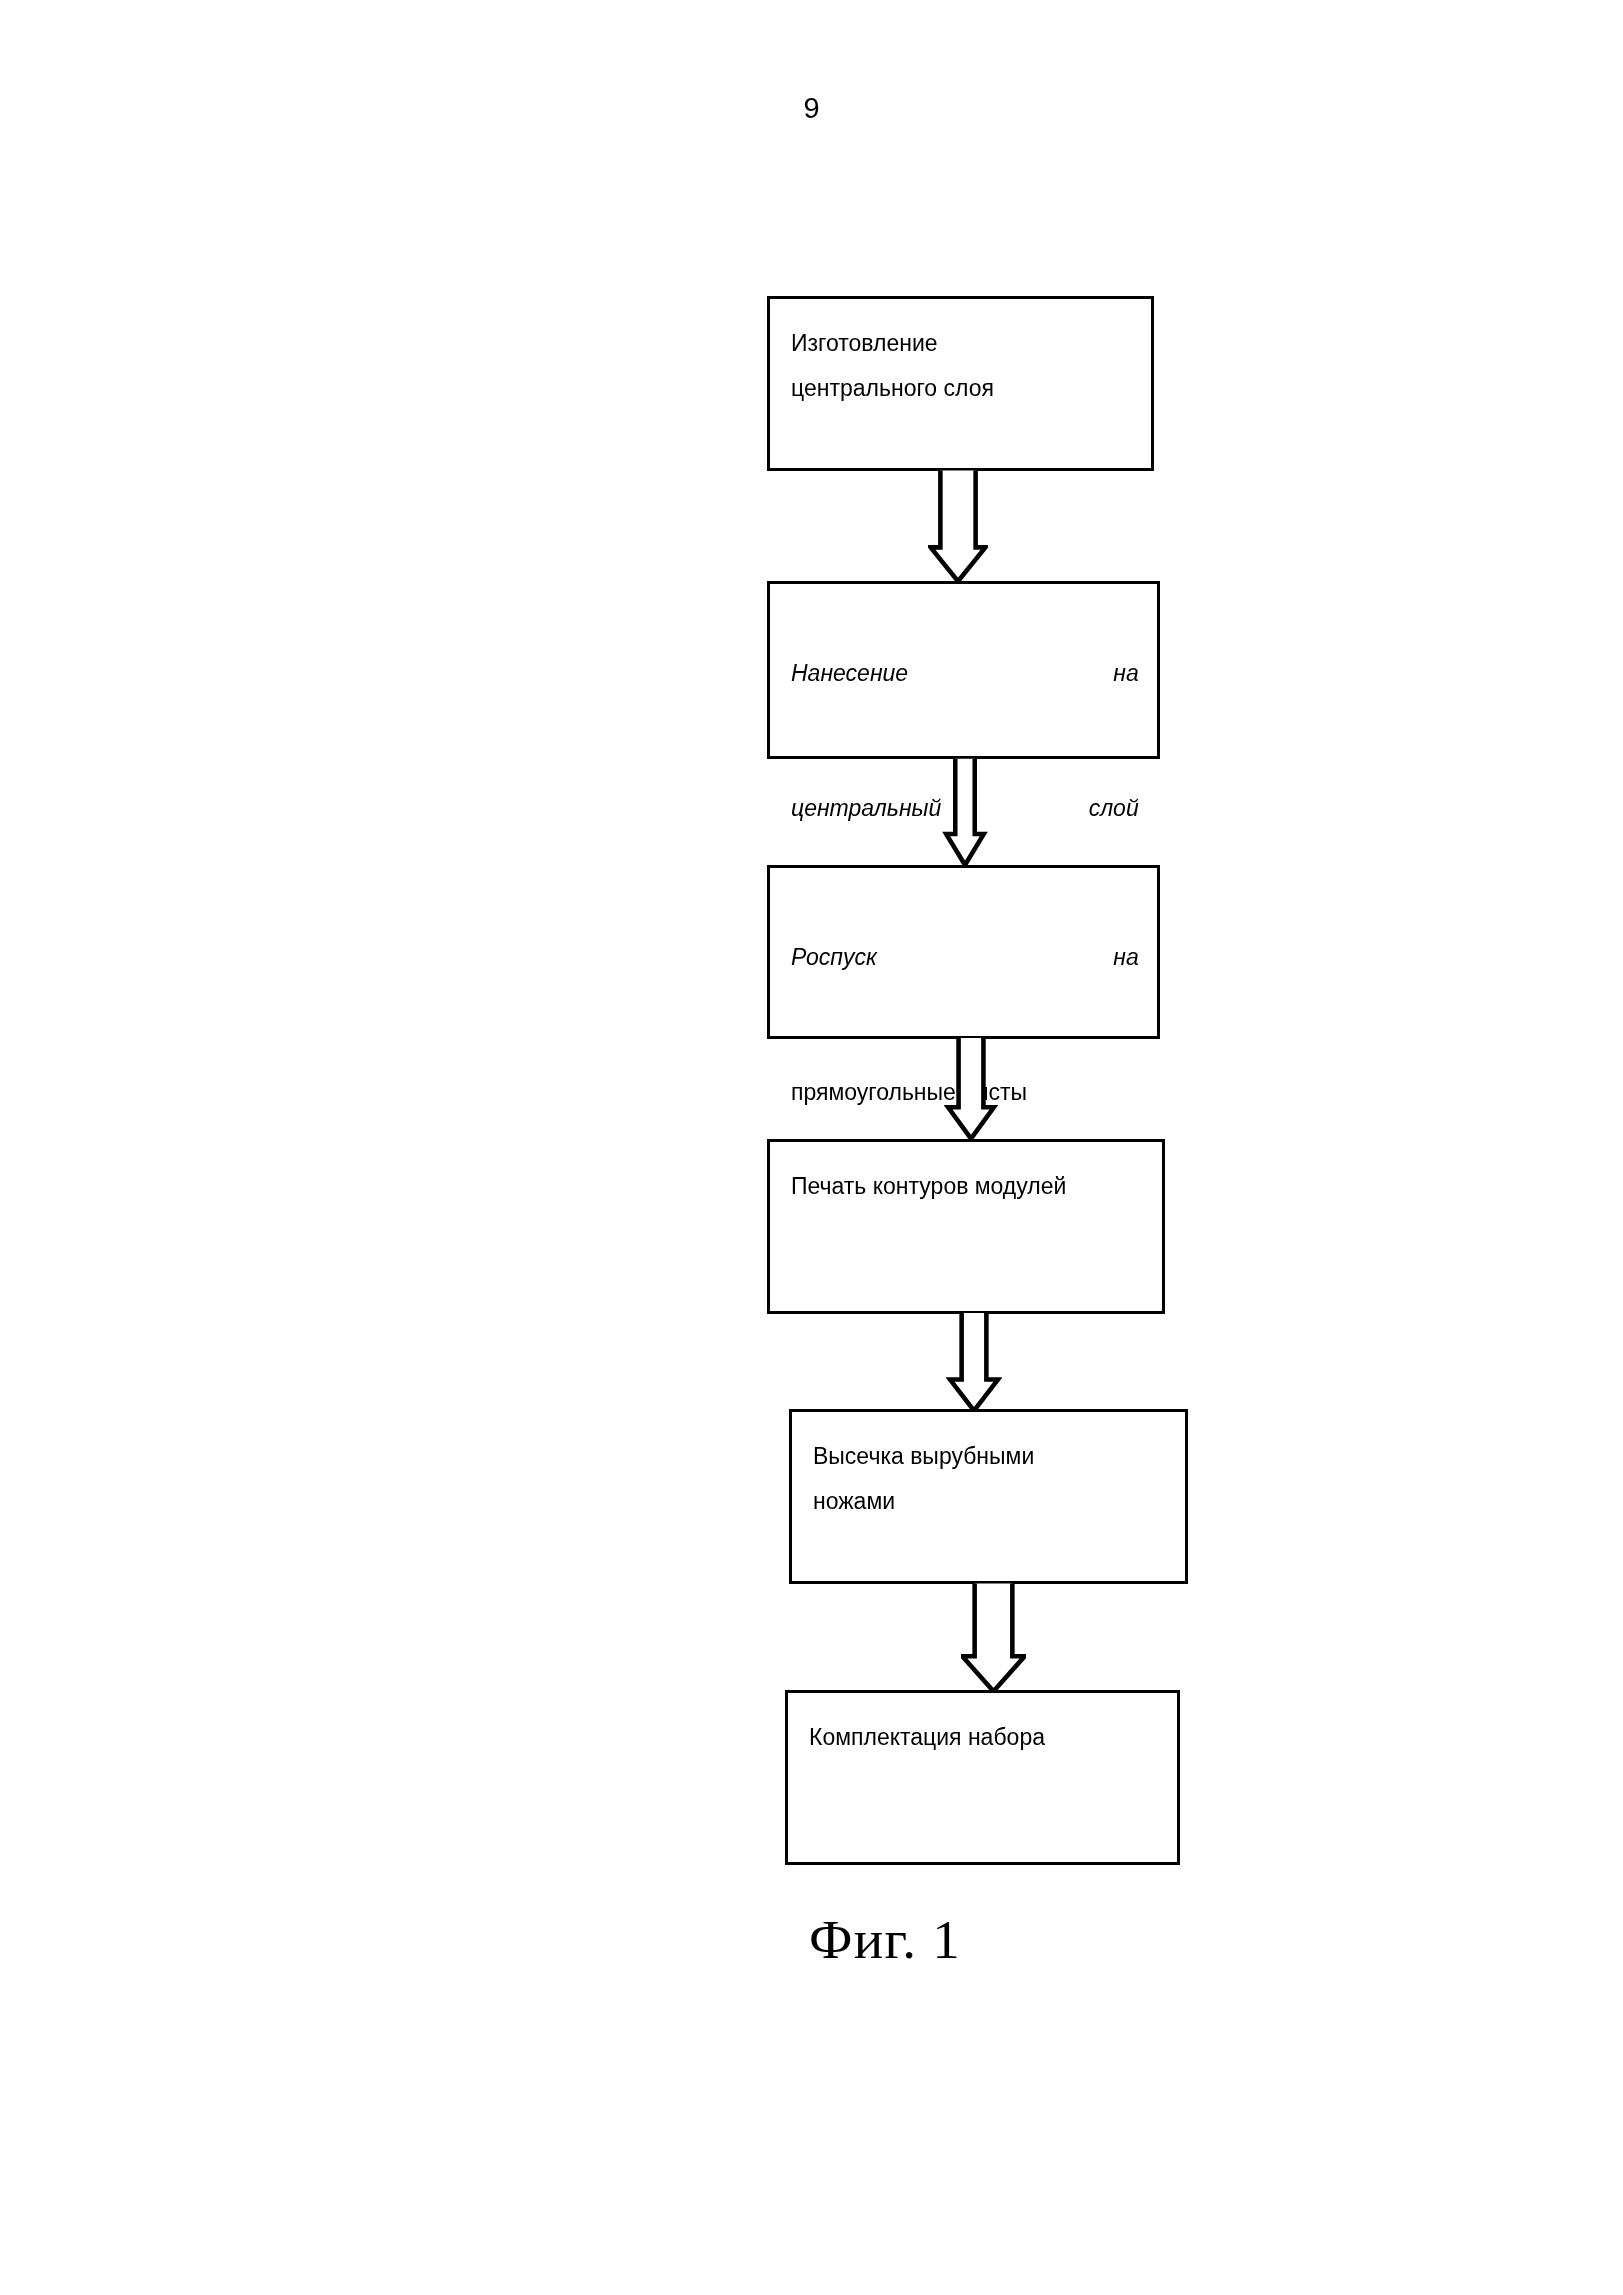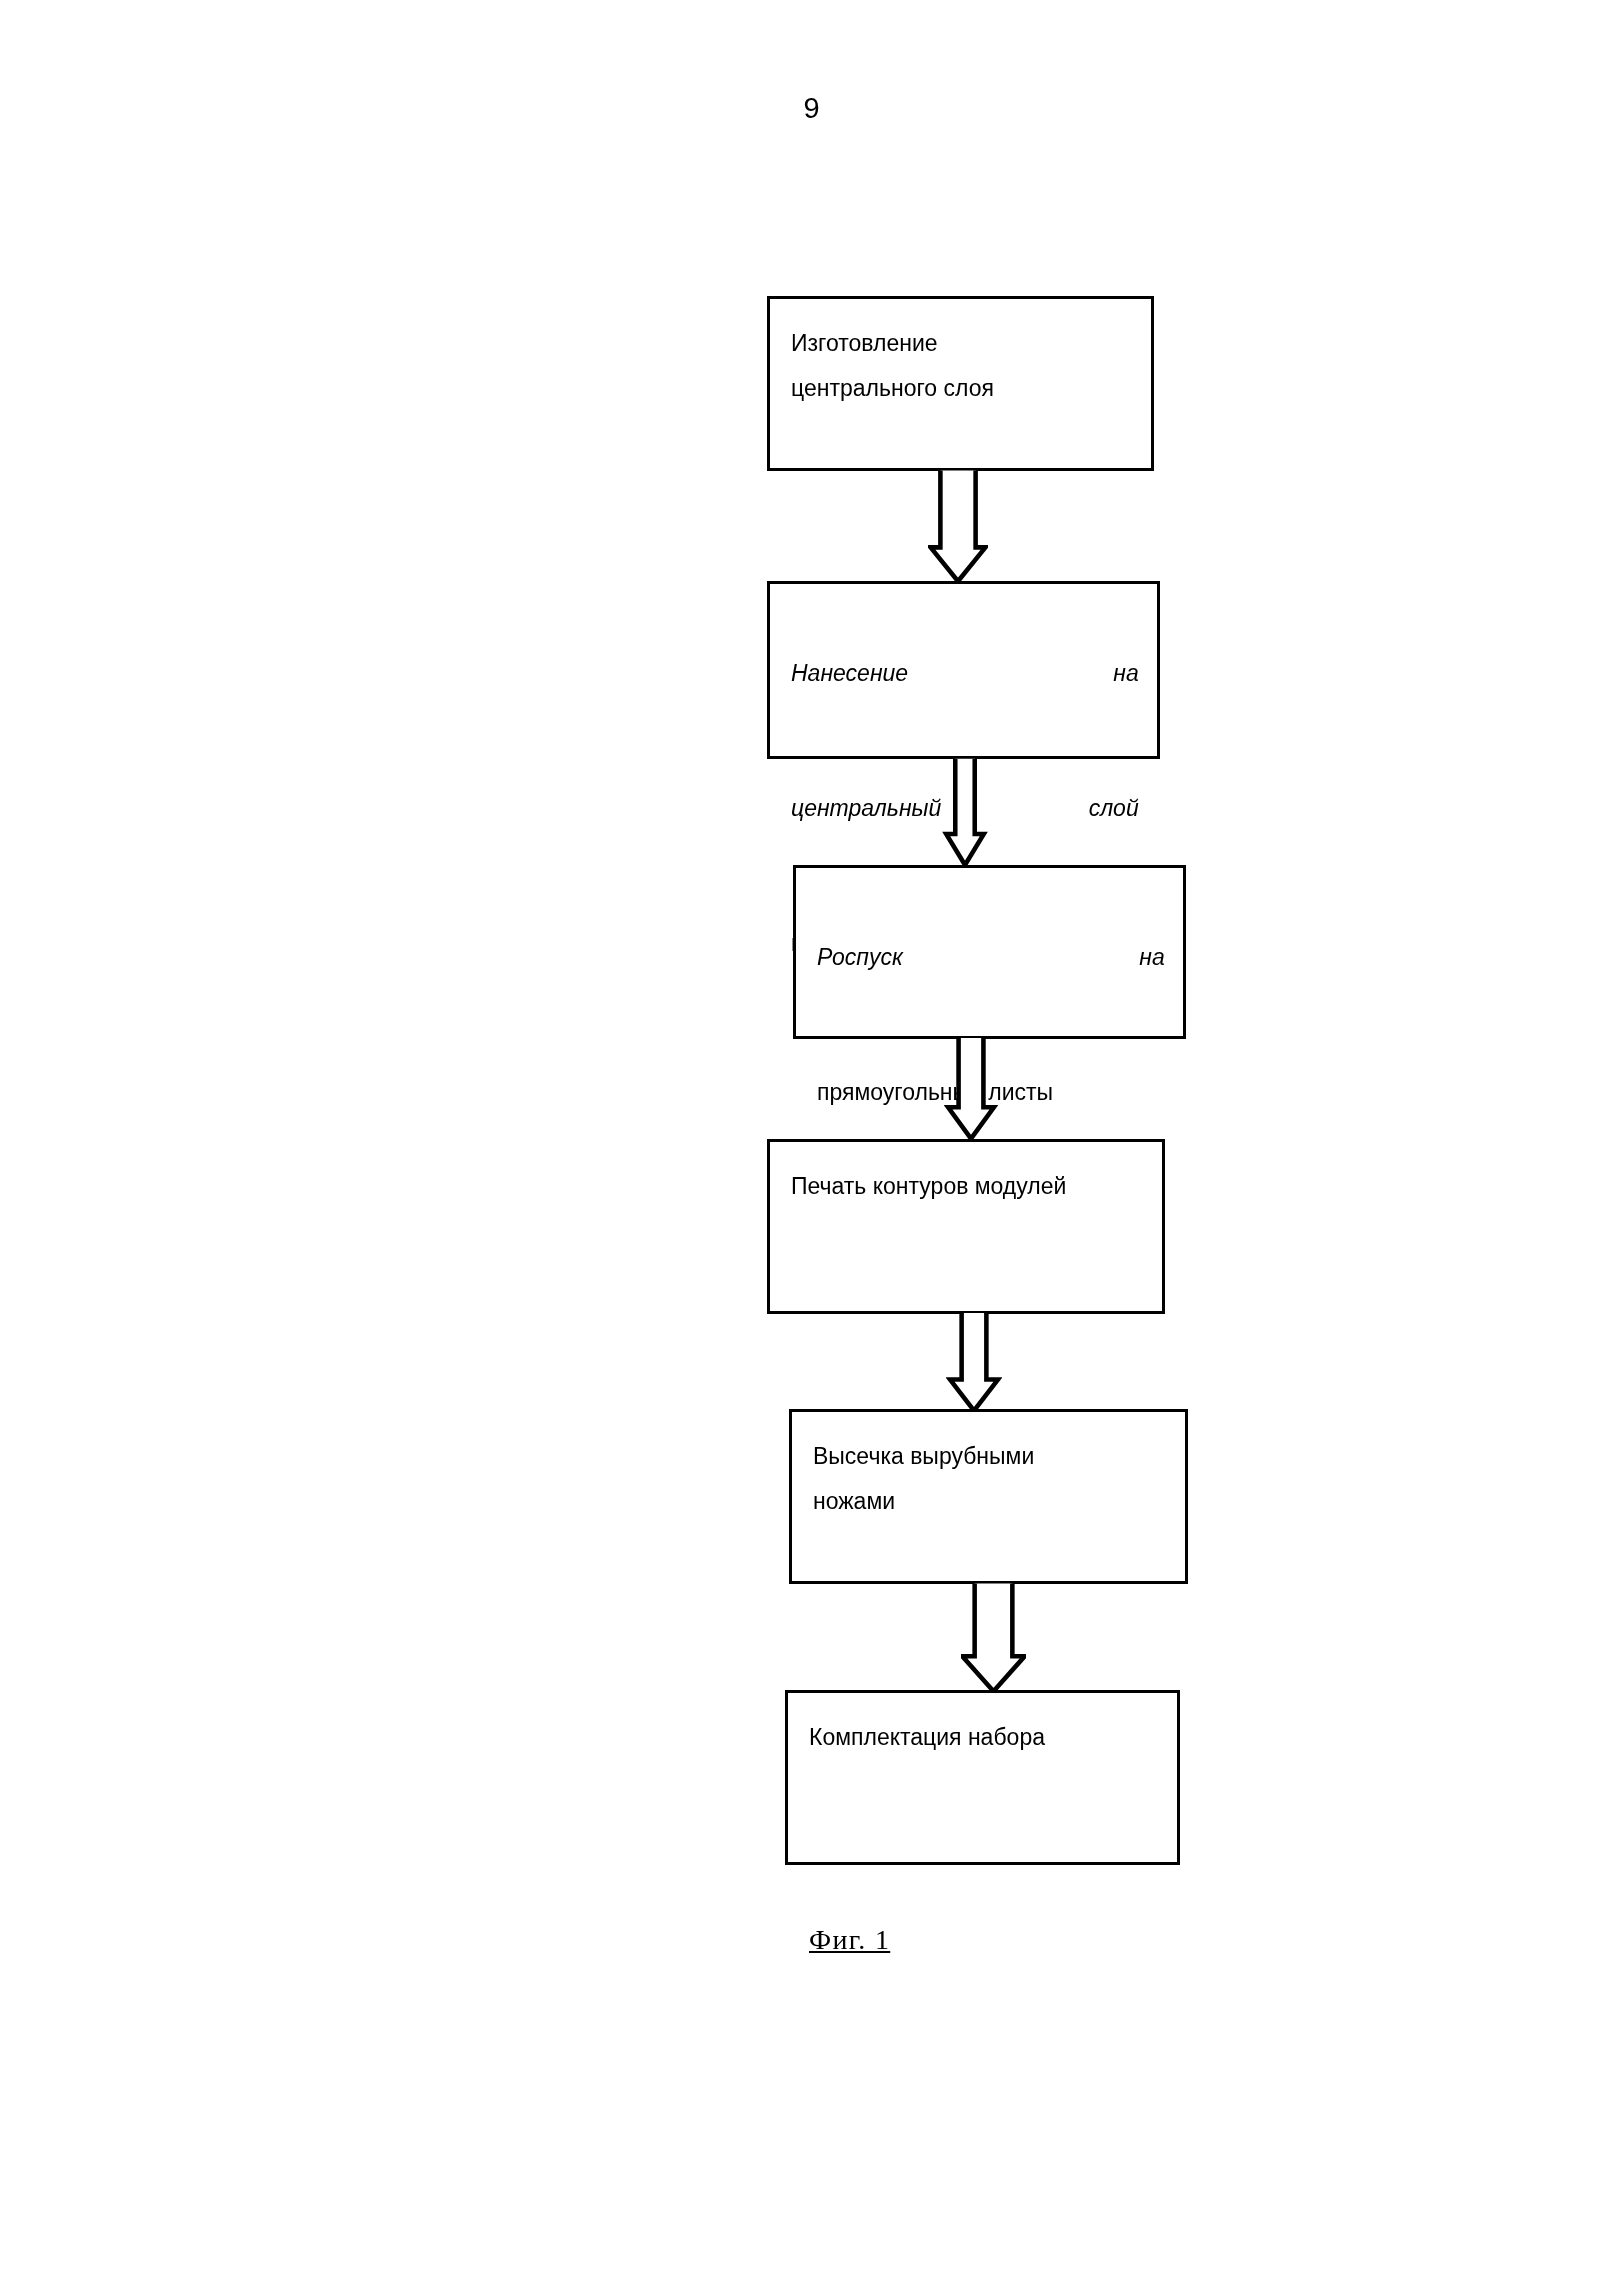--- a/index.html
+++ b/index.html
@@ -72,26 +72,25 @@
   }
   .arrow {
     position: absolute;
   }
   .arrow svg {
     display: block;
   }
   .fig-caption {
     position: absolute;
     font-family: "Liberation Serif", serif;
-    font-size: 28px;
+    font-size: 55px;
     line-height: 46px;
     letter-spacing: 1.3px;
     color: #000000;
     white-space: nowrap;
-    text-decoration: underline;
   }
 </style>
 </head>
 <body>
 
 <div class="page">
 
   <div class="page-number">9</div>
 
   <div class="flowchart">
@@ -114,21 +113,21 @@
         <span>краевых слоев</span>
       </div>
     </div>
 
     <div class="arrow" style="left:941px; top:758px; width:48px; height:109px;">
       <svg width="48" height="109" viewBox="0 0 74 166">
         <path d="M 22 0 L 22 116 L 8 116 L 37 164 L 66 116 L 52 116 L 52 0" fill="#ffffff" stroke="#000000" stroke-width="7" stroke-linejoin="miter"></path>
       </svg>
     </div>
 
-    <div class="node" style="left:767px; top:865px; width:393px; height:174px;margin-left:26px;">
+    <div class="node" style="left:767px; top:865px; width:393px; height:174px;">
       <div class="node-label justify">
         <span class="jline">Роспуск                     на</span>
         <span>прямоугольные листы</span>
       </div>
     </div>
 
     <div class="arrow" style="left:944px; top:1038px; width:54px; height:102px;">
       <svg width="54" height="102" viewBox="0 0 82 156">
         <path d="M 22 0 L 22 106 L 6 106 L 41 154 L 76 106 L 60 106 L 60 0" fill="#ffffff" stroke="#000000" stroke-width="7" stroke-linejoin="miter"></path>
       </svg>

